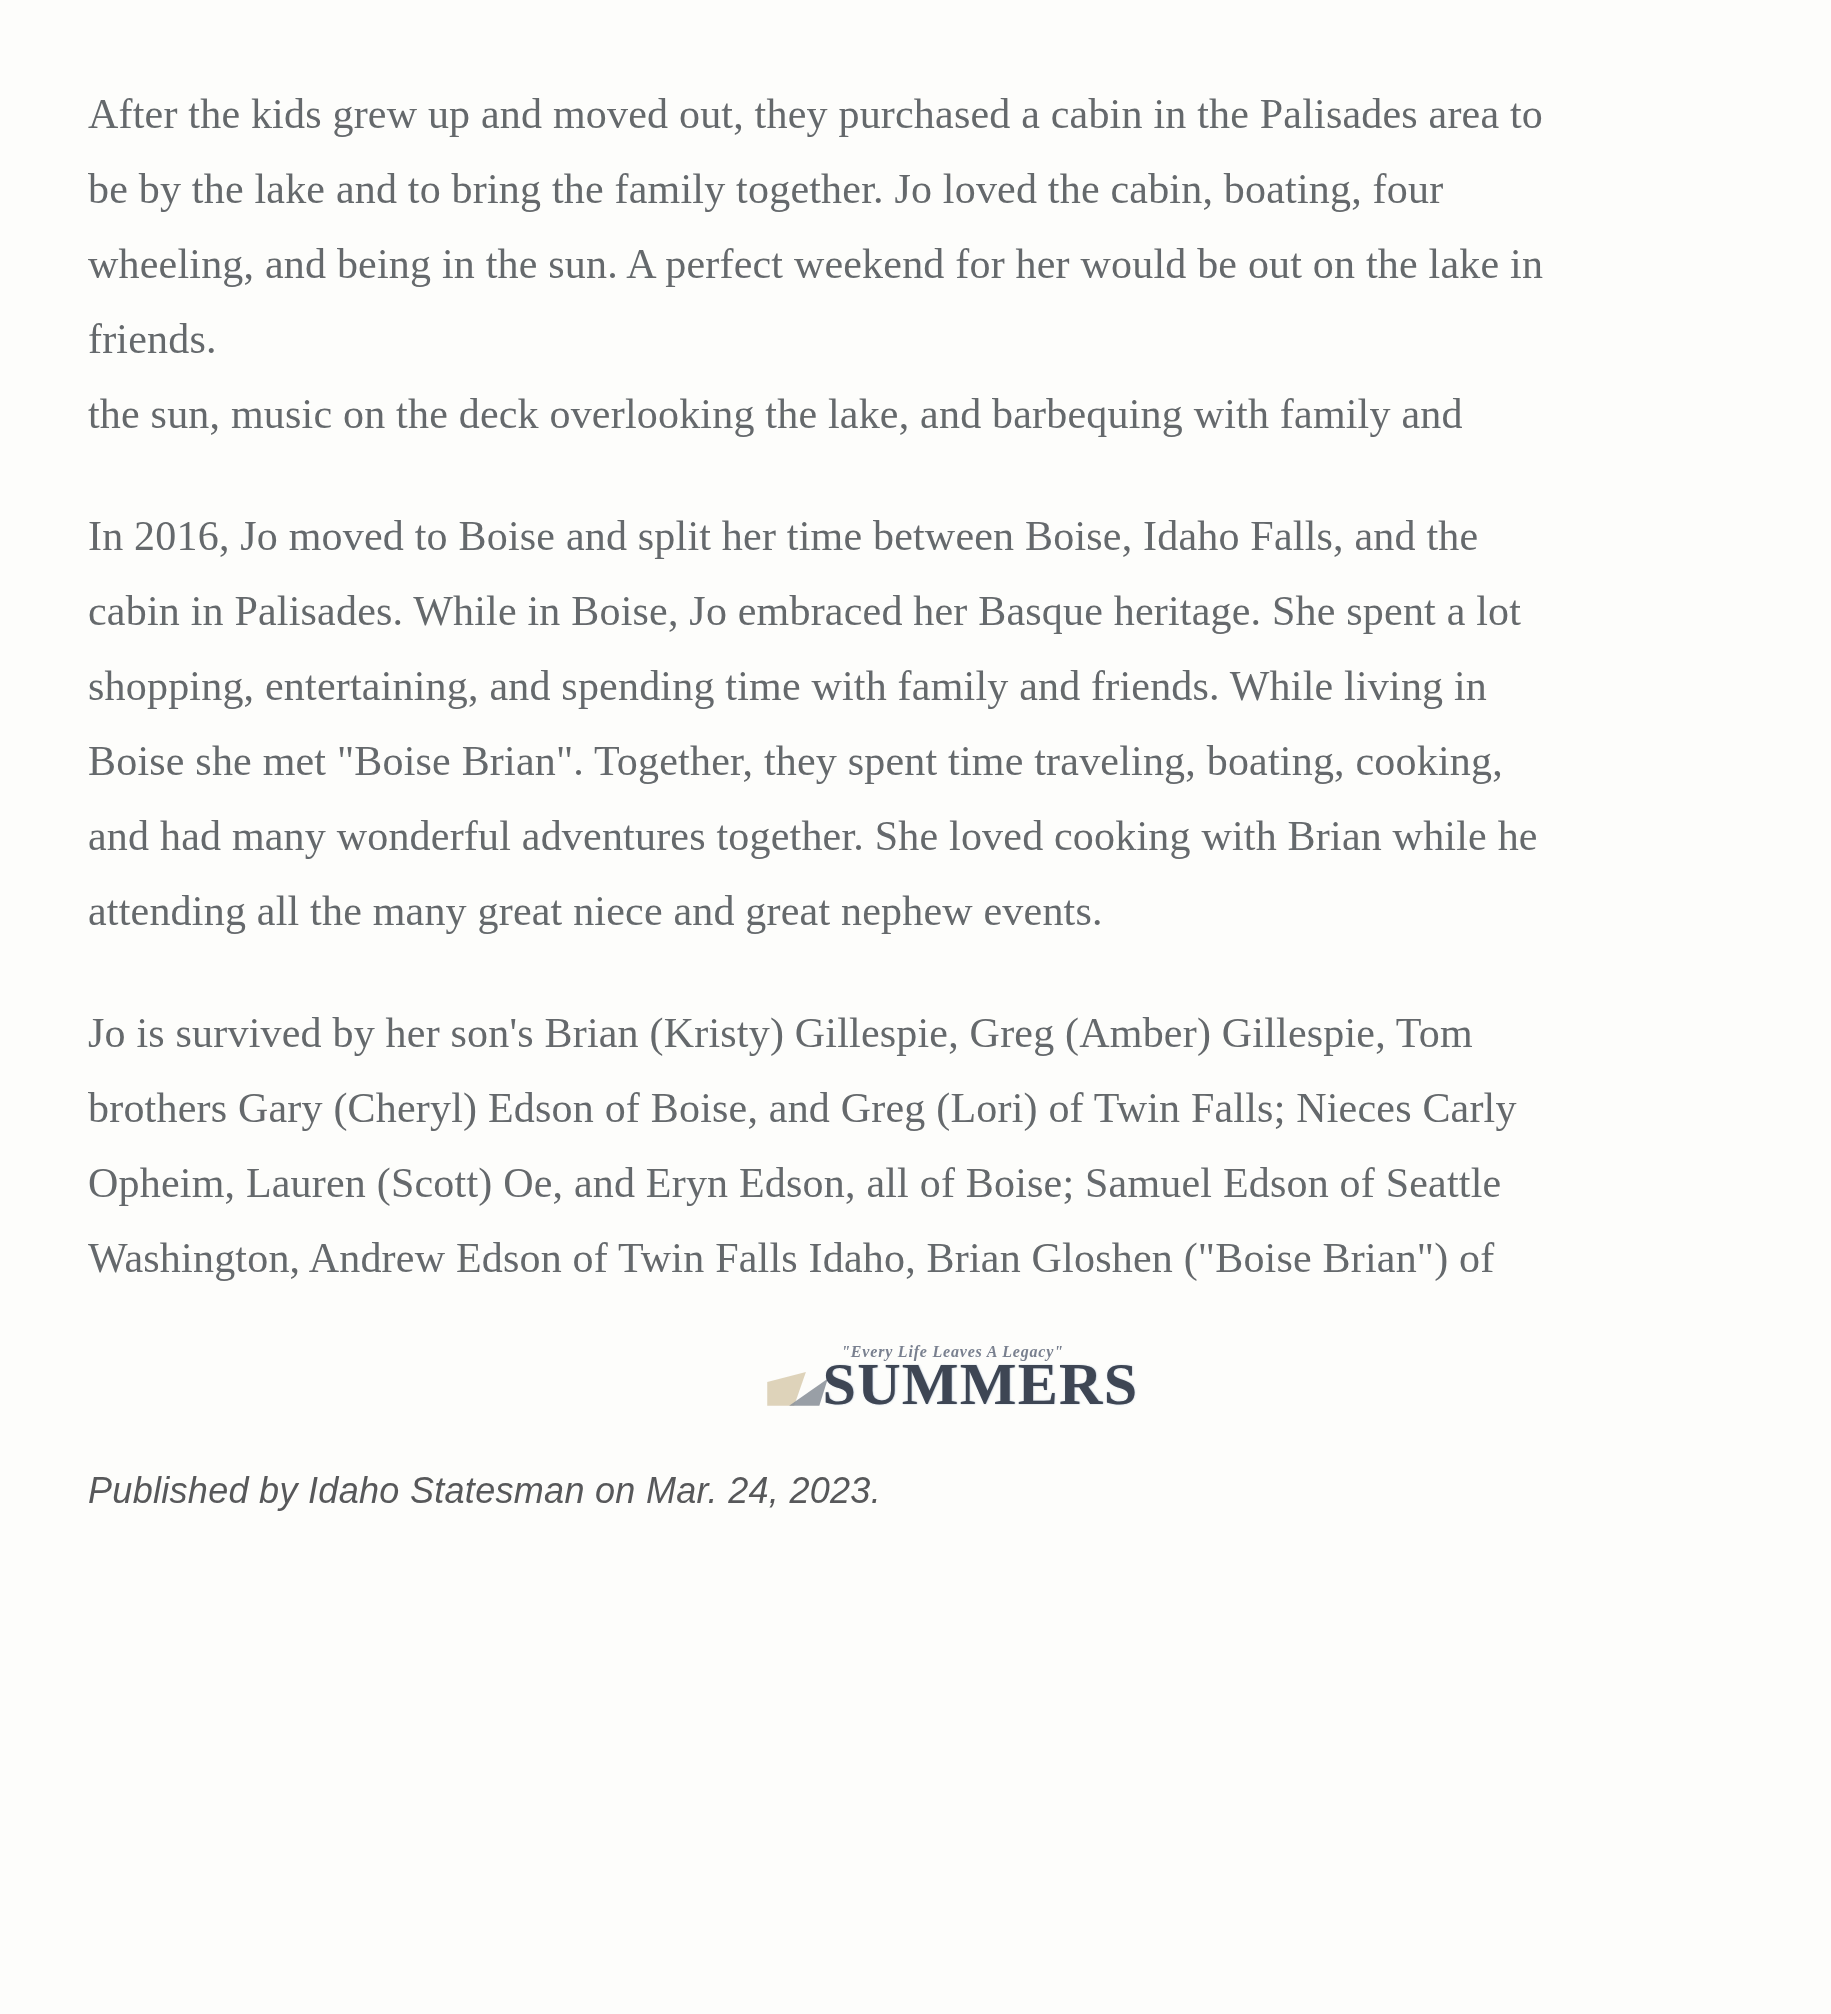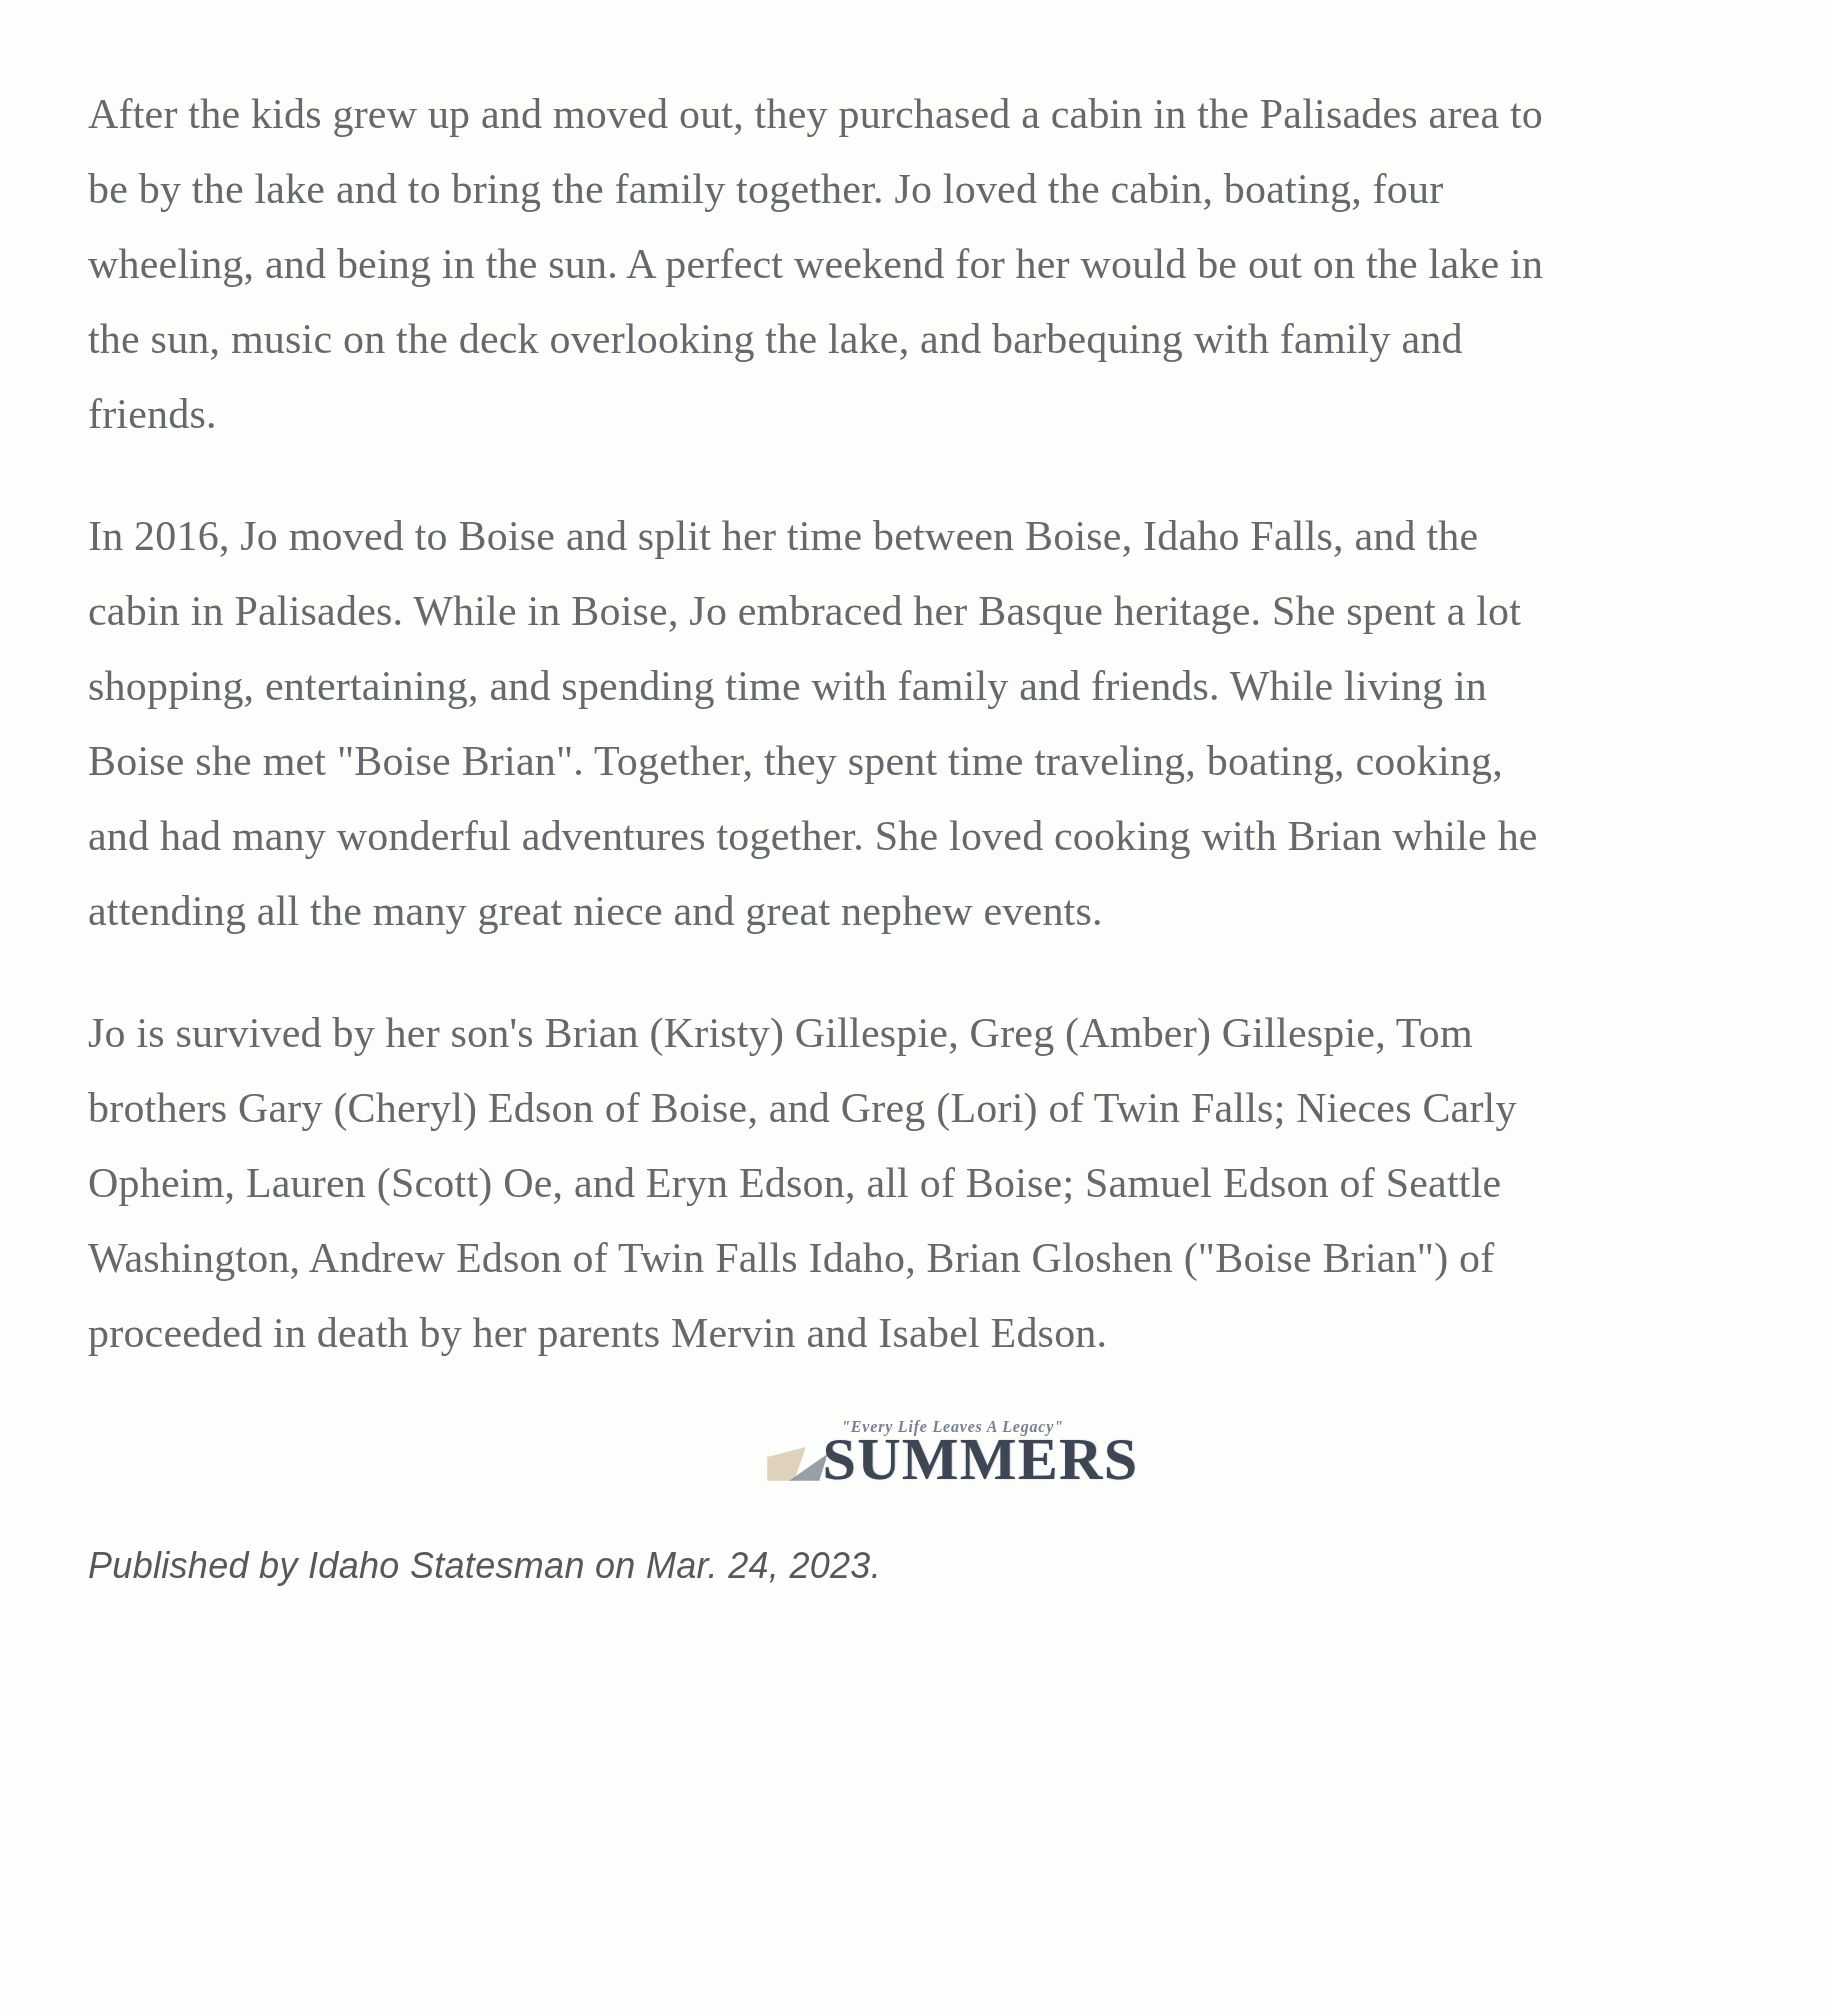--- a/index.html
+++ b/index.html
@@ -77,39 +77,38 @@
 </head>
 <body>
 
 <div class="page">
   <div class="content">
 
     <div class="para">
       <div class="line">After the kids grew up and moved out, they purchased a cabin in the Palisades area to</div>
       <div class="line">be by the lake and to bring the family together. Jo loved the cabin, boating, four</div>
       <div class="line">wheeling, and being in the sun. A perfect weekend for her would be out on the lake in</div>
+      <div class="line">friends.</div>
       <div class="line">the sun, music on the deck overlooking the lake, and barbequing with family and</div>
-      <div class="line">friends.</div>
     </div>
 
     <div class="para">
       <div class="line">In 2016, Jo moved to Boise and split her time between Boise, Idaho Falls, and the</div>
       <div class="line">cabin in Palisades. While in Boise, Jo embraced her Basque heritage. She spent a lot</div>
       <div class="line">shopping, entertaining, and spending time with family and friends. While living in</div>
       <div class="line">Boise she met "Boise Brian". Together, they spent time traveling, boating, cooking,</div>
       <div class="line">and had many wonderful adventures together. She loved cooking with Brian while he</div>
       <div class="line">attending all the many great niece and great nephew events.</div>
     </div>
 
     <div class="para">
       <div class="line">Jo is survived by her son's Brian (Kristy) Gillespie, Greg (Amber) Gillespie, Tom</div>
       <div class="line">brothers Gary (Cheryl) Edson of Boise, and Greg (Lori) of Twin Falls; Nieces Carly</div>
       <div class="line">Opheim, Lauren (Scott) Oe, and Eryn Edson, all of Boise; Samuel Edson of Seattle</div>
       <div class="line">Washington, Andrew Edson of Twin Falls Idaho, Brian Gloshen ("Boise Brian") of</div>
-      <div class="line">proceeded in death by her parents Mervin and Isabel Edson.</div>
     </div>
 
     <div class="logo">
       <div class="tagline">"Every Life Leaves A Legacy"</div>
       <div class="logo-row">
         <svg class="logo-icon-svg" width="61" height="42" viewBox="0 0 72 50" xmlns="http://www.w3.org/2000/svg">
           <polygon points="0,18 46,6 32,46 0,46" fill="#d8cbae" opacity="0.85"></polygon>
           <polygon points="26,46 72,14 62,46" fill="#8e959c" opacity="0.9"></polygon>
         </svg>
         <span class="logo-name">SUMMERS</span>

